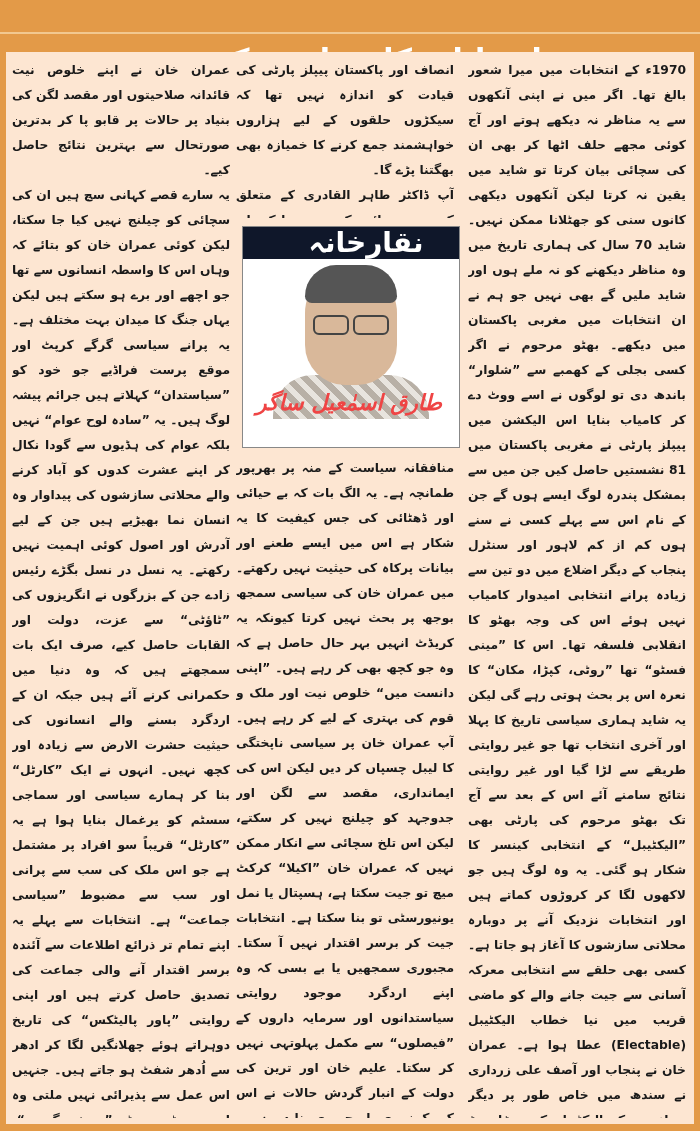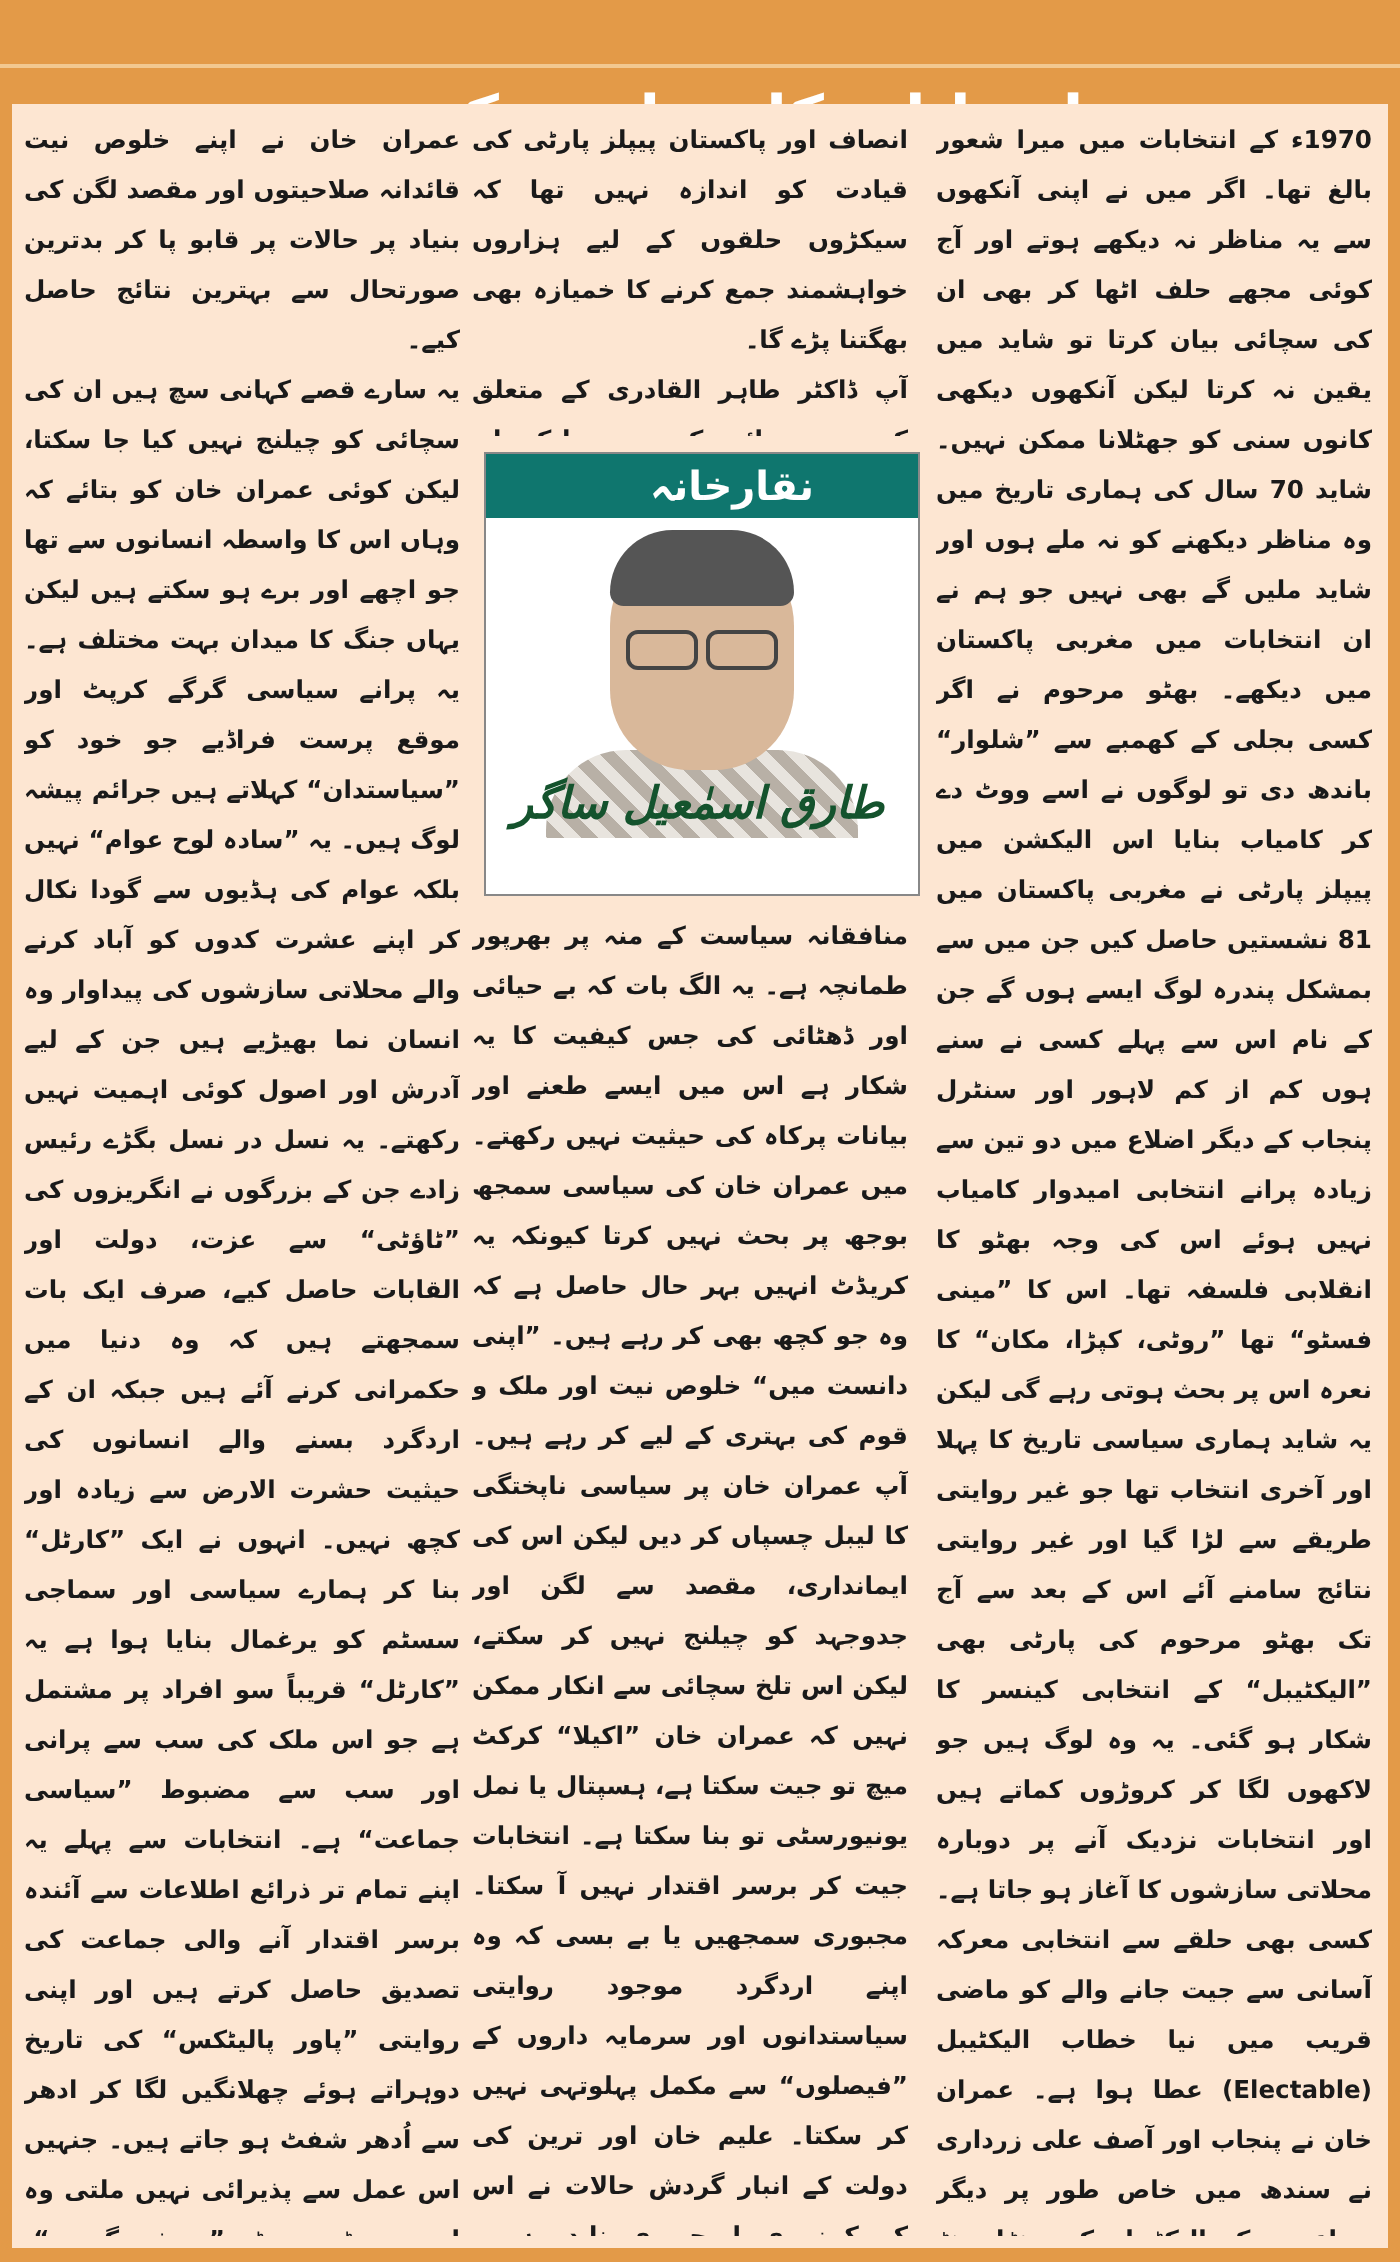--- a/index.html
+++ b/index.html
@@ -9,28 +9,28 @@
   .title { color: #ffffff; font-family: "DejaVu Sans", sans-serif; font-size: 30px; font-weight: bold; direction: rtl; letter-spacing: 0; }
   .content { position: absolute; left: 6px; top: 52px; width: 688px; height: 1072px; background: #fde6d2; }
   .col { position: absolute; top: 6px; width: 218px; height: 1060px; overflow: hidden; direction: rtl; text-align: justify; text-align-last: right; color: #1a1a1a; font-family: "DejaVu Sans", sans-serif; font-size: 12.3px; line-height: 25px; font-weight: bold; }
   .col p { margin: 0; }
   .col-right { right: 8px; }
   .col-mid { right: 240px; }
   .col-left { right: 464px; }
   .mid-top { height: 160px; overflow: hidden; }
   .mid-bottom { position: absolute; top: 398px; left: 0; width: 218px; height: 666px; overflow: hidden; }
   .author-box { position: absolute; left: 236px; top: 174px; width: 218px; height: 222px; background: #ffffff; border: 1px solid #888; box-sizing: border-box; }
-  .column-name { height: 32px; background: #0f766e; color: #ffffff; font-size: 20px; font-weight: bold; text-align: center; line-height: 32px; direction: rtl; padding-left: 30px; }
+  .column-name { height: 32px; background: #0f172a; color: #ffffff; font-size: 28px; font-weight: bold; text-align: center; line-height: 32px; direction: rtl; padding-left: 30px; }
   .photo { position: relative; height: 160px; background: #ffffff; overflow: hidden; }
   .head { position: absolute; left: 62px; top: 8px; width: 92px; height: 118px; background: #d9b89a; border-radius: 46px 46px 40px 40px; }
   .hair { position: absolute; left: 62px; top: 6px; width: 92px; height: 38px; background: #555; border-radius: 46px 46px 10px 10px; }
   .glasses { position: absolute; left: 70px; top: 56px; width: 76px; height: 18px; }
   .glasses span { position: absolute; top: 0; width: 32px; height: 16px; border: 2px solid #444; border-radius: 6px; }
   .shirt { position: absolute; left: 30px; top: 116px; width: 156px; height: 60px; background: repeating-linear-gradient(45deg, #b8b0a6 0 6px, #e8e4de 6px 12px); border-radius: 40px 40px 0 0; }
-  .signature { position: absolute; left: 0; right: 4px; bottom: 4px; text-align: center; font-size: 22px; font-weight: bold; color: #14532d; direction: rtl; font-style: italic; }
+  .signature { position: absolute; left: 0; right: 4px; bottom: 4px; text-align: center; font-size: 22px; font-weight: bold; color: #ef4444; direction: rtl; font-style: italic; }
   .email { height: 28px; background: #222222; color: #ffffff; text-align: center; line-height: 28px; font-family: "Liberation Sans", sans-serif; font-size: 16px; }
 </style>
 </head>
 <body>
 
 <div class="page">
   <div class="title-bar">
     <div class="title">انتخابات کا سیاسی کینسر</div>
   </div>
 

